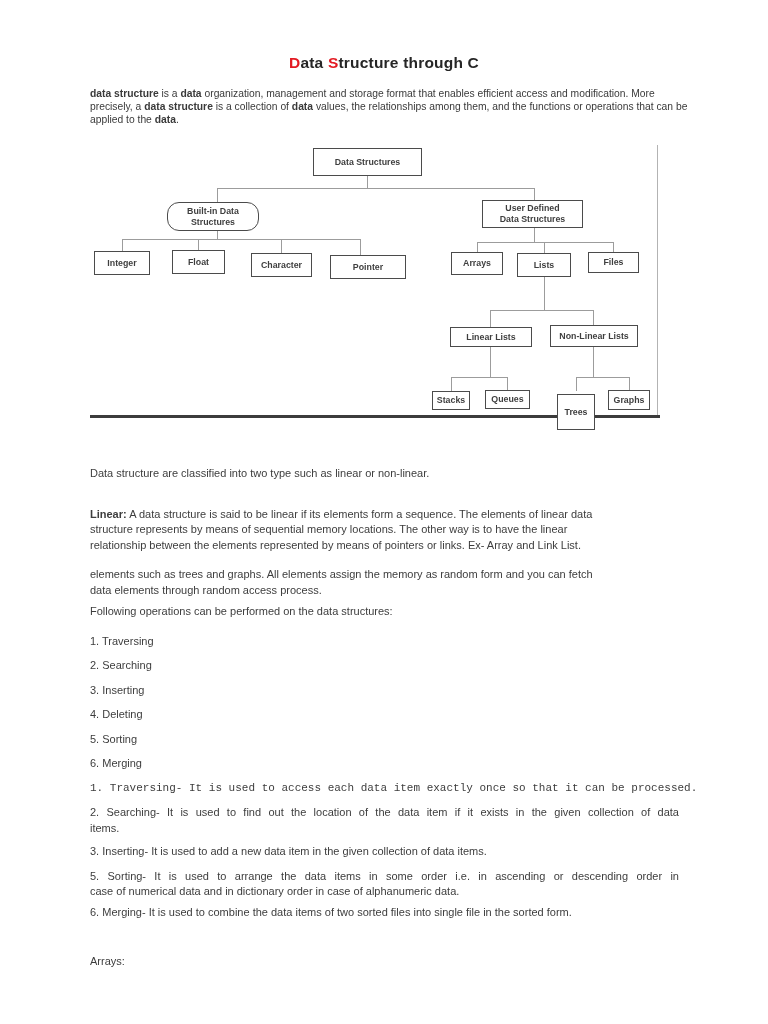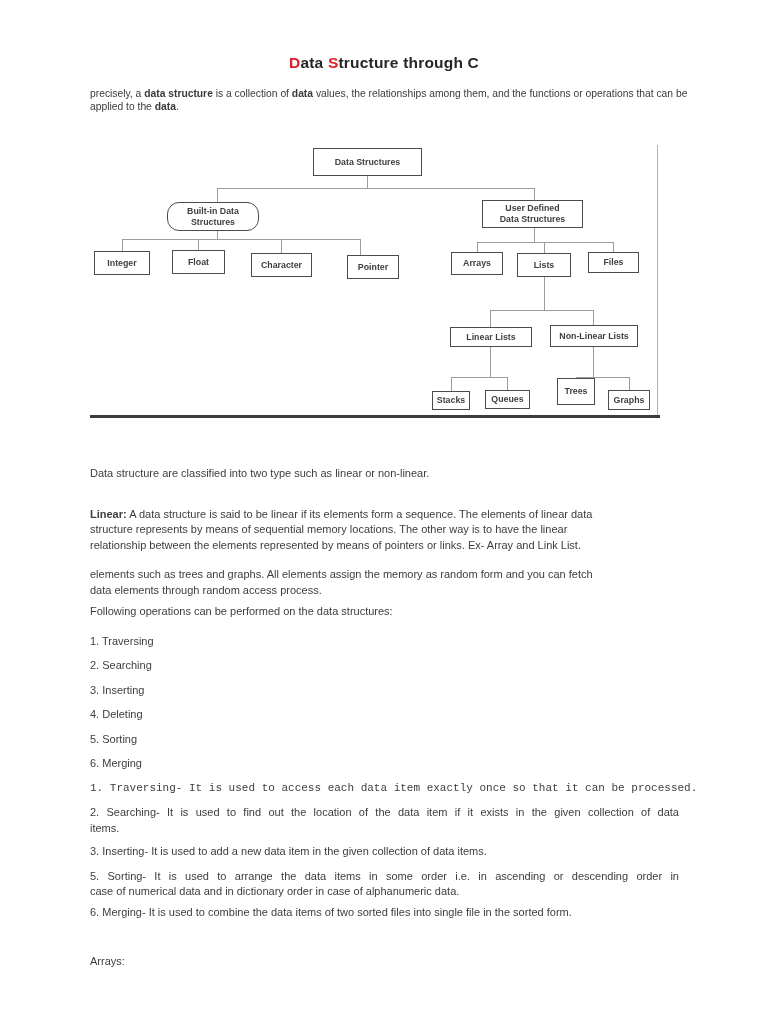--- a/index.html
+++ b/index.html
@@ -35,20 +35,21 @@
   }
   .block .line{white-space:nowrap;}
   .block .jline{white-space:normal;text-align:justify;text-align-last:justify;}
 </style>
 </head>
 <body>
 
 <div class="abs" id="page-title"><span class="r">D</span><span>ata </span><span class="r">S</span><span>tructure through C</span></div>
 
 <div class="abs" id="intro">
+    <div class="line"><span class="b">data structure</span><span> is a </span><span class="b">data</span><span> organization, management and storage format that enables efficient access and modification. More</span></div>
     <div class="line"><span>precisely, a </span><span class="b">data structure</span><span> is a collection of </span><span class="b">data</span><span> values, the relationships among them, and the functions or operations that can be</span></div>
     <div class="line"><span>applied to the </span><span class="b">data</span><span>.</span></div>
   </div>
 
 <div class="abs" id="diagram">
   <div id="frame-right"></div>
   <div id="frame-bottom"></div>
 <div class="edge" style="left: 282px; top: 36px; width: 1px; height: 12px;"></div>
     <div class="edge" style="left: 132px; top: 48px; width: 318px; height: 1px;"></div>
     <div class="edge" style="left: 132px; top: 48px; width: 1px; height: 15px;"></div>
@@ -89,21 +90,21 @@
     </div>
     <div class="node" style="left: 9px; top: 111px; width: 56px; height: 24px;">
       <div>Integer</div>
     </div>
     <div class="node" style="left: 87px; top: 110px; width: 53px; height: 24px;">
       <div>Float</div>
     </div>
     <div class="node" style="left: 166px; top: 113px; width: 61px; height: 24px;">
       <div>Character</div>
     </div>
-    <div class="node" style="left: 262px; top: 115px; width: 52px; height: 24px;">
+    <div class="node" style="left: 245px; top: 115px; width: 76px; height: 24px;">
       <div>Pointer</div>
     </div>
     <div class="node" style="left: 366px; top: 112px; width: 52px; height: 23px;">
       <div>Arrays</div>
     </div>
     <div class="node" style="left: 432px; top: 113px; width: 54px; height: 24px;">
       <div>Lists</div>
     </div>
     <div class="node" style="left: 503px; top: 112px; width: 51px; height: 21px;">
       <div>Files</div>
@@ -113,21 +114,21 @@
     </div>
     <div class="node" style="left: 465px; top: 185px; width: 88px; height: 22px;">
       <div>Non-Linear Lists</div>
     </div>
     <div class="node" style="left: 347px; top: 251px; width: 38px; height: 19px;">
       <div>Stacks</div>
     </div>
     <div class="node" style="left: 400px; top: 250px; width: 45px; height: 19px;">
       <div>Queues</div>
     </div>
-    <div class="node" style="left: 472px; top: 238px; width: 38px; height: 27px; align-items: center;">
+    <div class="node" style="left: 472px; top: 254px; width: 38px; height: 36px; align-items: center;">
       <div>Trees</div>
     </div>
     <div class="node" style="left: 523px; top: 250px; width: 42px; height: 20px;">
       <div>Graphs</div>
     </div>
   </div>
 
 <div class="abs" id="column">
     <div class="block" style="margin-top: 0px;">
       <div class="line"><span>Data structure are classified into two type such as linear or non-linear.</span></div>

